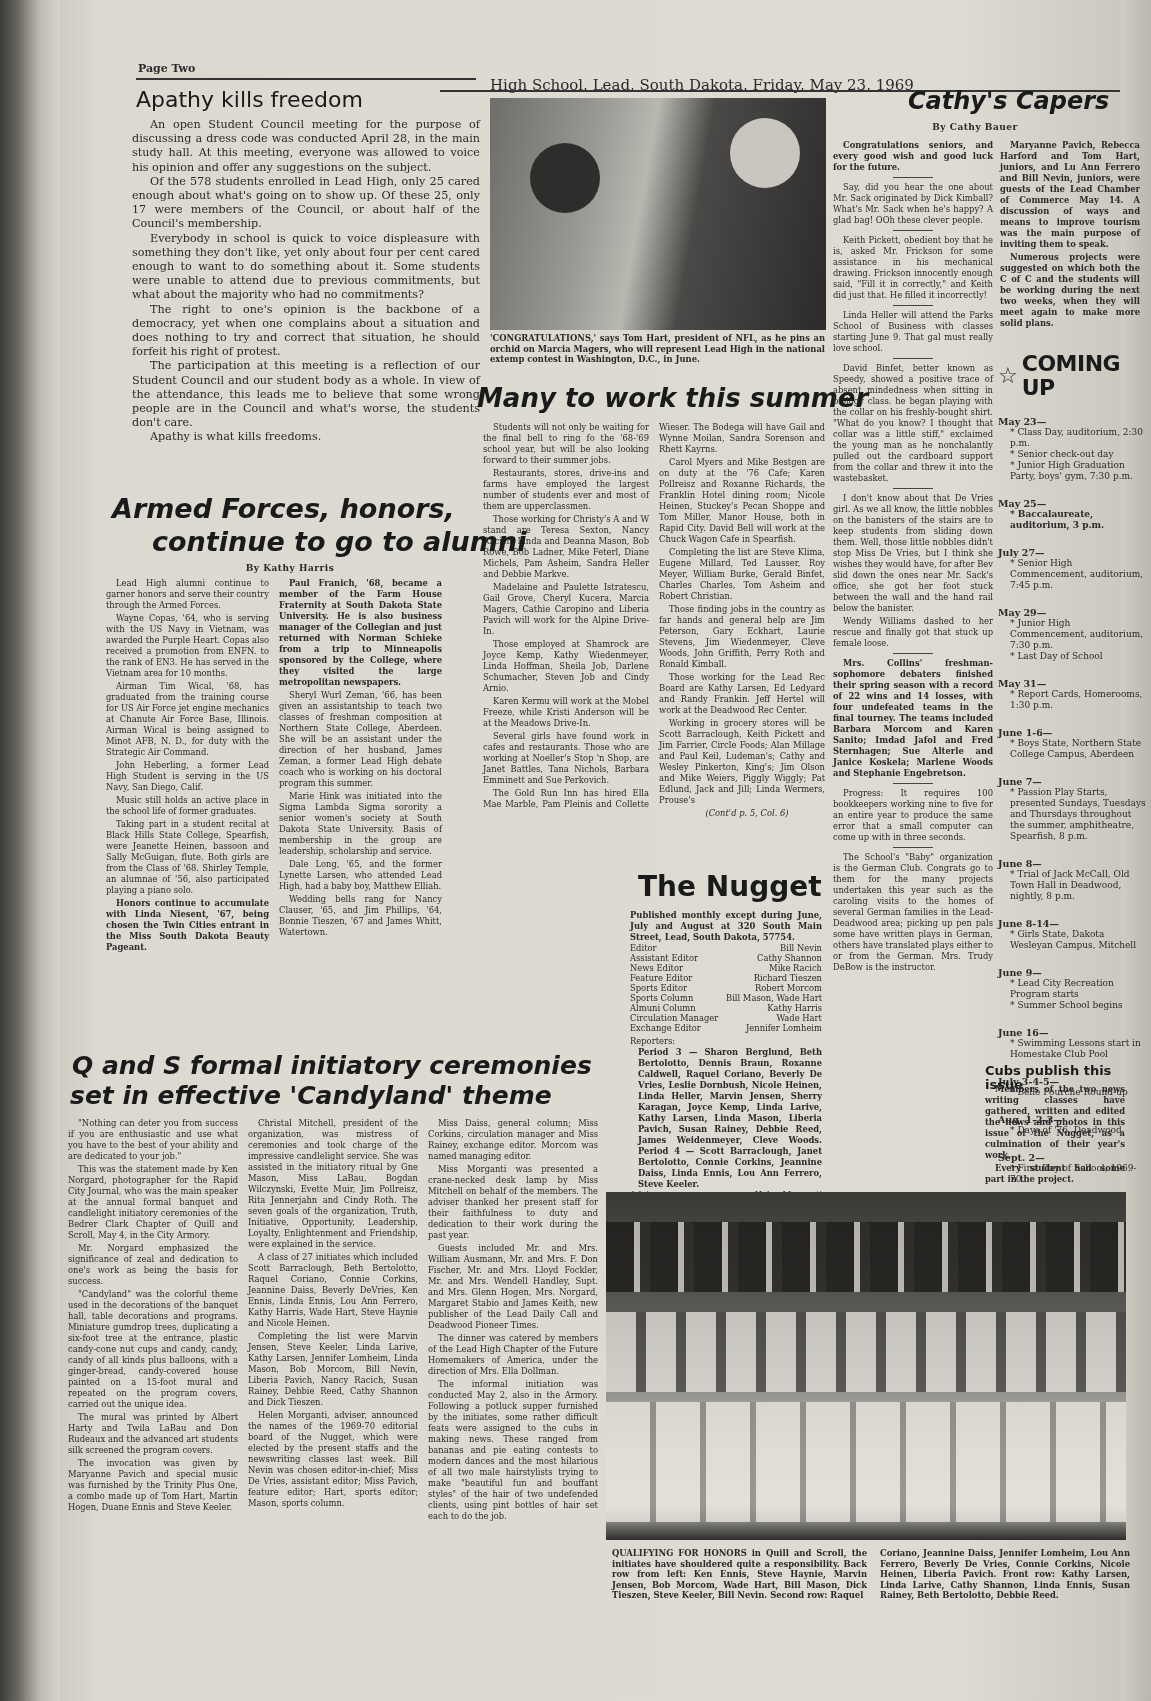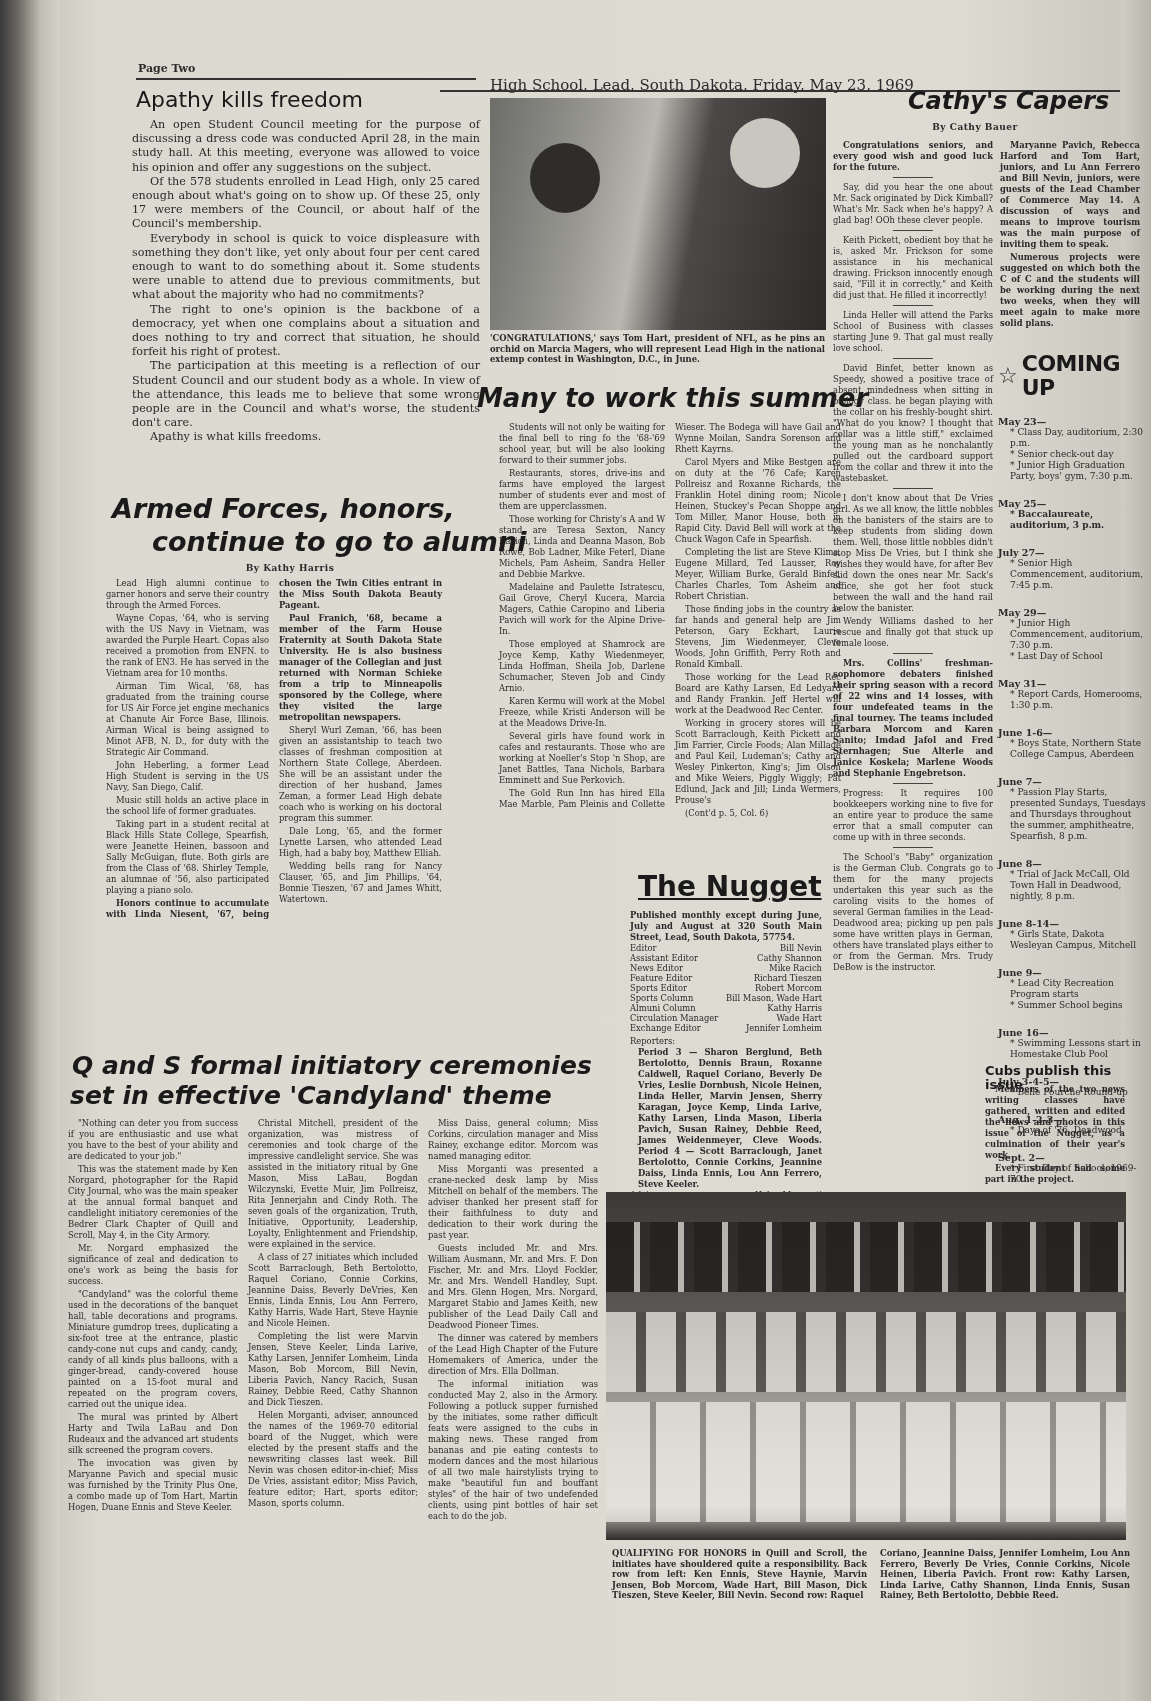--- a/index.html
+++ b/index.html
@@ -48,50 +48,51 @@
   <p>Apathy is what kills freedoms.</p>
 </div>
 
 <div class="photo" style="left:490px;top:98px;width:336px;height:232px;background:linear-gradient(100deg,#6d6d69 0,#9a9994 30%,#b8b7b0 45%,#4a4947 60%,#2c2b29 100%);">
   <div style="position:absolute;left:40px;top:45px;width:70px;height:70px;border-radius:50%;background:#2e2d2b;"></div>
   <div style="position:absolute;left:240px;top:20px;width:70px;height:70px;border-radius:50%;background:#c8c6bf;"></div>
 </div>
 <div class="abs caption" style="left:490px;top:333px;width:335px;">'CONGRATULATIONS,' says Tom Hart, president of NFL, as he pins an orchid on Marcia Magers, who will represent Lead High in the national extemp contest in Washington, D.C., in June.</div>
 
 <h2 class="abs hed it" style="left:477px;top:384px;font-size:26px;">Many to work this summer</h2>
-<div class="abs small cols2" style="left:499px;top:422px;width:342px;height:424px;">
+<div class="abs small cols2" style="left:483px;top:422px;width:342px;height:424px;">
   <p>Students will not only be waiting for the final bell to ring fo the '68-'69 school year, but will be also looking forward to their summer jobs.</p>
   <p>Restaurants, stores, drive-ins and farms have employed the largest number of students ever and most of them are upperclassmen.</p>
   <p>Those working for Christy's A and W stand are Teresa Sexton, Nancy Racich, Linda and Deanna Mason, Bob Rowe, Bob Ladner, Mike Feterl, Diane Michels, Pam Asheim, Sandra Heller and Debbie Markve.</p>
   <p>Madelaine and Paulette Istratescu, Gail Grove, Cheryl Kucera, Marcia Magers, Cathie Caropino and Liberia Pavich will work for the Alpine Drive-In.</p>
   <p>Those employed at Shamrock are Joyce Kemp, Kathy Wiedenmeyer, Linda Hoffman, Sheila Job, Darlene Schumacher, Steven Job and Cindy Arnio.</p>
   <p>Karen Kermu will work at the Mobel Freeze, while Kristi Anderson will be at the Meadows Drive-In.</p>
   <p>Several girls have found work in cafes and restaurants. Those who are working at Noeller's Stop 'n Shop, are Janet Battles, Tana Nichols, Barbara Emminett and Sue Perkovich.</p>
   <p>The Gold Run Inn has hired Ella Mae Marble, Pam Pleinis and Collette Wieser. The Bodega will have Gail and Wynne Moilan, Sandra Sorenson and Rhett Kayrns.</p>
   <p>Carol Myers and Mike Bestgen are on duty at the '76 Cafe; Karen Pollreisz and Roxanne Richards, the Franklin Hotel dining room; Nicole Heinen, Stuckey's Pecan Shoppe and Tom Miller, Manor House, both in Rapid City. David Bell will work at the Chuck Wagon Cafe in Spearfish.</p>
   <p>Completing the list are Steve Klima, Eugene Millard, Ted Lausser, Roy Meyer, William Burke, Gerald Binfet, Charles Charles, Tom Asheim and Robert Christian.</p>
   <p>Those finding jobs in the country as far hands and general help are Jim Peterson, Gary Eckhart, Laurie Stevens, Jim Wiedenmeyer, Cleve Woods, John Griffith, Perry Roth and Ronald Kimball.</p>
   <p>Those working for the Lead Rec Board are Kathy Larsen, Ed Ledyard and Randy Frankin. Jeff Hertel will work at the Deadwood Rec Center.</p>
   <p>Working in grocery stores will be Scott Barraclough, Keith Pickett and Jim Farrier, Circle Foods; Alan Millage and Paul Keil, Ludeman's; Cathy and Wesley Pinkerton, King's; Jim Olson and Mike Weiers, Piggly Wiggly; Pat Edlund, Jack and Jill; Linda Wermers, Prouse's</p>
-  <p style="">(Cont'd p. 5, Col. 6)</p>
+  <p style="text-align:center;font-style:italic;">(Cont'd p. 5, Col. 6)</p>
 </div>
 
 <h2 class="abs hed it" style="left:112px;top:494px;font-size:27px;">Armed Forces, honors,</h2>
 <h2 class="abs hed it" style="left:108px;top:527px;font-size:27px;margin-left:44px;">continue to go to alumni</h2>
 <div class="abs byline" style="left:140px;top:563px;width:300px;">By Kathy Harris</div>
 <div class="abs small cols2" style="left:106px;top:578px;width:336px;height:386px;">
   <p>Lead High alumni continue to garner honors and serve their country through the Armed Forces.</p>
   <p>Wayne Copas, '64, who is serving with the US Navy in Vietnam, was awarded the Purple Heart. Copas also received a promotion from ENFN. to the rank of EN3. He has served in the Vietnam area for 10 months.</p>
   <p>Airman Tim Wical, '68, has graduated from the training course for US Air Force jet engine mechanics at Chanute Air Force Base, Illinois. Airman Wical is being assigned to Minot AFB, N. D., for duty with the Strategic Air Command.</p>
   <p>John Heberling, a former Lead High Student is serving in the US Navy, San Diego, Calif.</p>
   <p>Music still holds an active place in the school life of former graduates.</p>
   <p>Taking part in a student recital at Black Hills State College, Spearfish, were Jeanette Heinen, bassoon and Sally McGuigan, flute. Both girls are from the Class of '68. Shirley Temple, an alumnae of '56, also participated playing a piano solo.</p>
   <p style="font-weight:bold;">Honors continue to accumulate with Linda Niesent, '67, being chosen the Twin Cities entrant in the Miss South Dakota Beauty Pageant.</p>
   <p style="font-weight:bold;">Paul Franich, '68, became a member of the Farm House Fraternity at South Dakota State University. He is also business manager of the Collegian and just returned with Norman Schieke from a trip to Minneapolis sponsored by the College, where they visited the large metropolitan newspapers.</p>
   <p>Sheryl Wurl Zeman, '66, has been given an assistantship to teach two classes of freshman composition at Northern State College, Aberdeen. She will be an assistant under the direction of her husband, James Zeman, a former Lead High debate coach who is working on his doctoral program this summer.</p>
+  <p>Marie Hink was initiated into the Sigma Lambda Sigma sorority a senior women's society at South Dakota State University. Basis of membership in the group are leadership, scholarship and service.</p>
   <p>Dale Long, '65, and the former Lynette Larsen, who attended Lead High, had a baby boy, Matthew Elliah.</p>
   <p>Wedding bells rang for Nancy Clauser, '65, and Jim Phillips, '64, Bonnie Tieszen, '67 and James Whitt, Watertown.</p>
 </div>
 
 <h2 class="abs hed it" style="left:908px;top:88px;font-size:24px;">Cathy's Capers</h2>
 <div class="abs byline" style="left:900px;top:122px;width:150px;">By Cathy Bauer</div>
 <div class="abs small" style="left:833px;top:140px;width:160px;">
   <p style="font-weight:bold;">Congratulations seniors, and every good wish and good luck for the future.</p>
   <div class="sep"></div>
   <p>Say, did you hear the one about Mr. Sack originated by Dick Kimball? What's Mr. Sack when he's happy? A glad bag! OOh these clever people.</p>
@@ -184,21 +185,21 @@
       </div>
   </div>
 </div>
 
 <h3 class="abs hed" style="left:985px;top:1064px;font-size:13px;">Cubs publish this issue</h3>
 <div class="abs small" style="left:985px;top:1084px;width:140px;font-weight:bold;">
   <p>Members of the two news writing classes have gathered, written and edited the news and photos in this issue of the Nugget, as a culmination of their year's work.</p>
   <p>Every student had some part in the project.</p>
 </div>
 
-<h2 class="abs hed" style="left:638px;top:872px;font-size:28px;font-weight:bold;text-decoration:underline;">The Nugget</h2>
+<h2 class="abs hed" style="left:638px;top:872px;font-size:28px;font-weight:bold;">The Nugget</h2>
 <div class="abs" style="left:630px;top:910px;width:192px;">
   <div class="small" style="font-weight:bold;">Published monthly except during June, July and August at 320 South Main Street, Lead, South Dakota, 57754.</div>
   <div>
     <div class="mast-row">
         <span>Editor</span>
         <span>Bill Nevin</span>
       </div>
     <div class="mast-row">
         <span>Assistant Editor</span>
         <span>Cathy Shannon</span>

